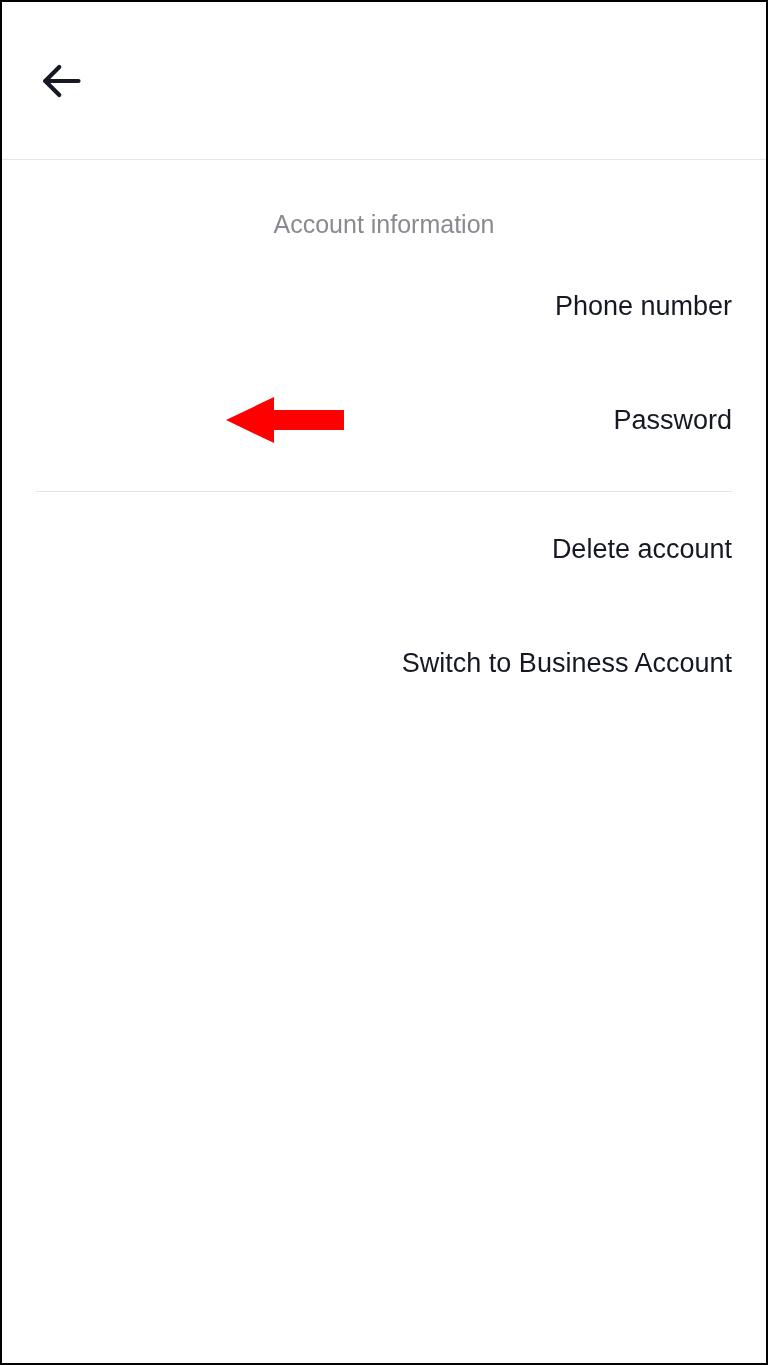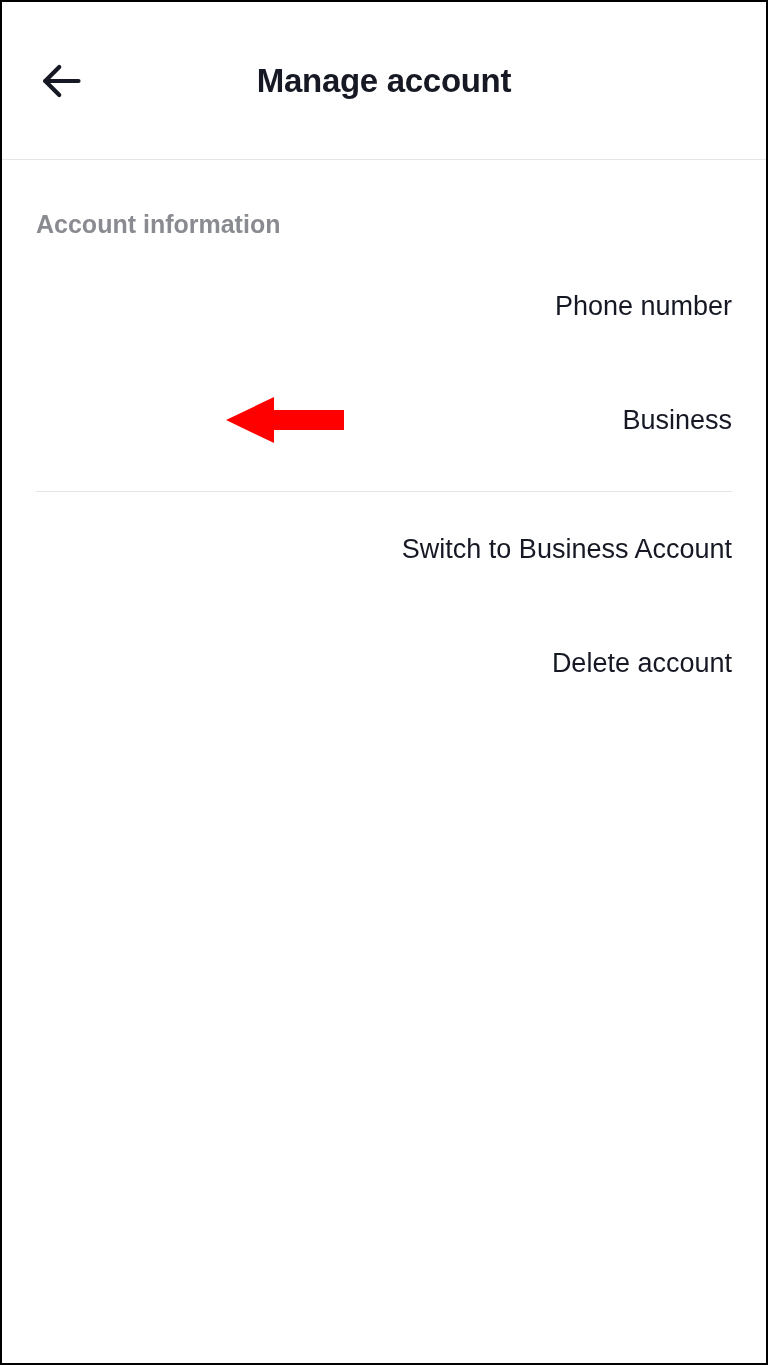--- a/index.html
+++ b/index.html
@@ -44,23 +44,24 @@
       font-weight: 700;
       color: #161823;
       letter-spacing: -0.3px;
     }
     .content {
       padding: 0 34px;
     }
     .section-header {
       font-size: 25px;
       color: #8a8b91;
-      font-weight: 700;
+      font-weight: 400;
       padding-top: 50px;
       padding-bottom: 10px;
+      text-align: center;
     }
     .row {
       display: flex;
       align-items: center;
       justify-content: flex-end;
       height: 114px;
       cursor: pointer;
       position: relative;
     }
     .row-label {
@@ -92,47 +93,46 @@
 </head>
 <body>
 
 <div class="header">
   <div class="back-button">
     <svg viewBox="0 0 24 24" fill="none" stroke="#161823" stroke-width="2.4" stroke-linecap="round" stroke-linejoin="round">
       <line x1="22" y1="12" x2="3" y2="12"></line>
       <polyline points="11 4 3 12 11 20"></polyline>
     </svg>
   </div>
-  <div class="title">Manage account</div>
 </div>
 
 <div class="content">
 
   <div class="section-header">Account information</div>
 
   <div class="row">
     <span class="row-label">Phone number</span>
     <span class="row-value"></span>
   </div>
 
 
   <div class="row">
-    <span class="row-label">Business</span>
+    <span class="row-label">Password</span>
     <span class="row-value"></span>
     <div class="arrow-annotation">
       <svg width="120" height="58" viewBox="0 0 120 58">
         <polygon points="0,29 48,6 48,19 118,19 118,39 48,39 48,52" fill="#ff0000"></polygon>
       </svg>
     </div>
   </div>
 
   <div class="divider"></div>
 
 
   <div class="row">
-    <span class="row-label">Switch to Business Account</span>
+    <span class="row-label">Delete account</span>
   </div>
 
   <div class="row">
-    <span class="row-label">Delete account</span>
+    <span class="row-label">Switch to Business Account</span>
   </div>
 
 </div>
 
 </body></html>

